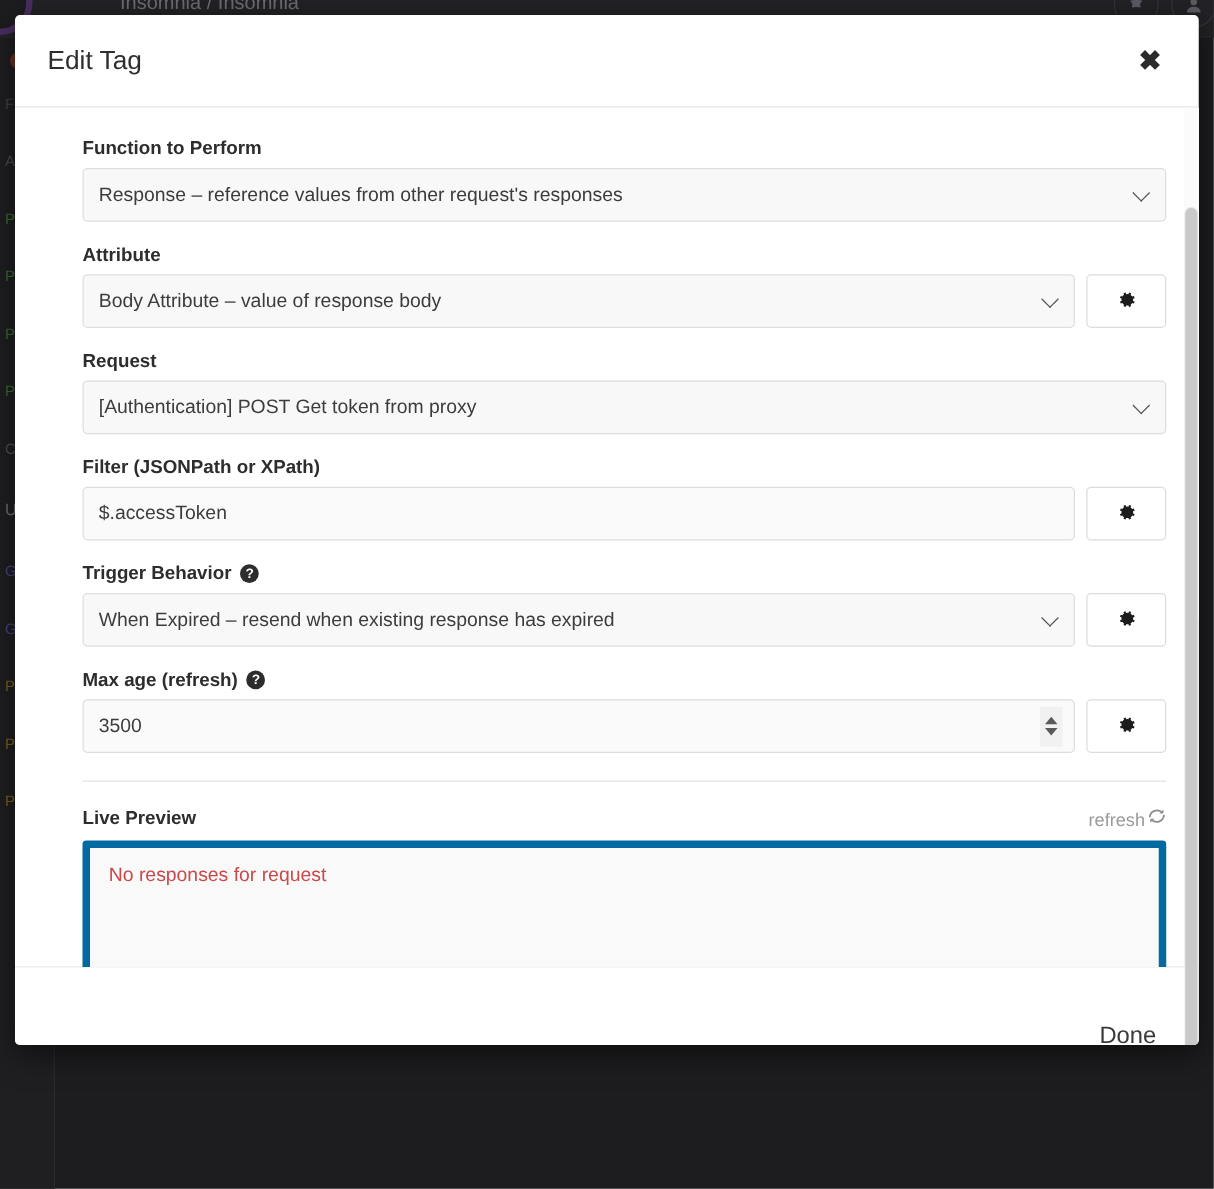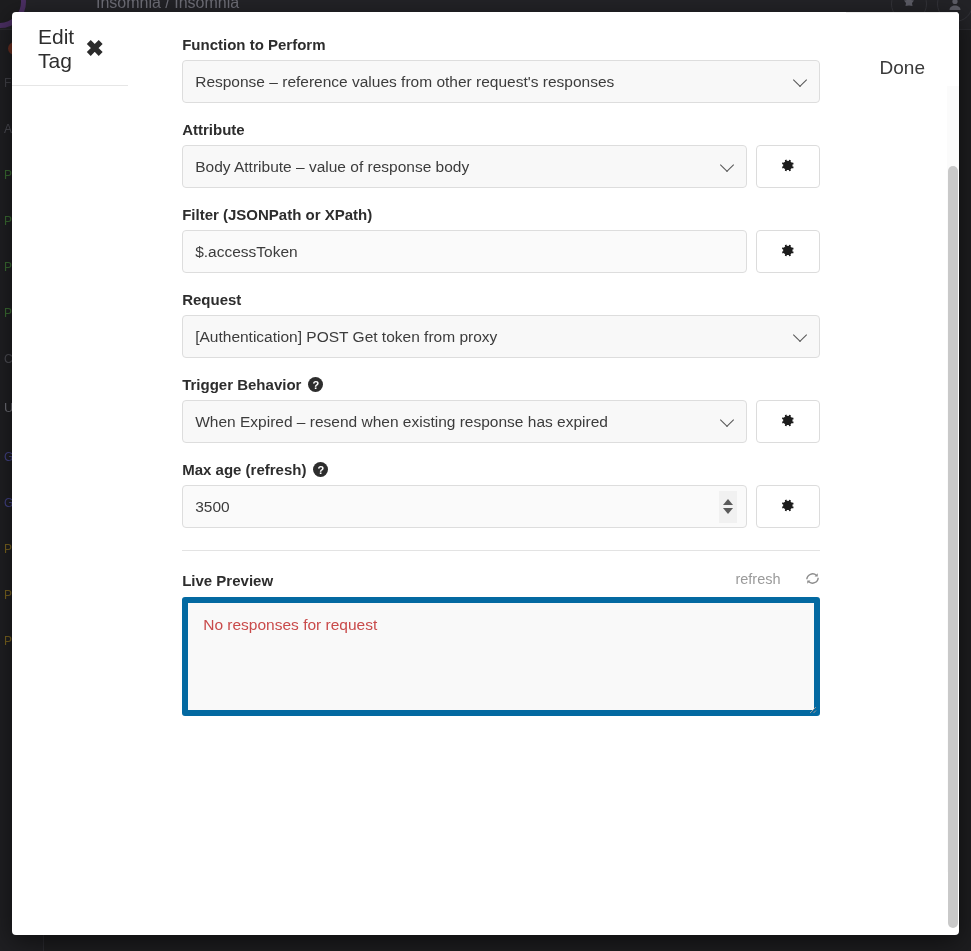--- a/index.html
+++ b/index.html
@@ -60,25 +60,25 @@
   #bg-filter { top: 46px; color: #48484f; }
   #bg-group-a { top: 92px; color: #55555d; }
   .m-post { color: #3f7a35; }
   .m-get  { color: #4a4a9c; }
   .m-put  { color: #8a7020; }
 
   
   #modal {
     position: absolute;
     left: 12px; top: 12px;
-    width: 947px; height: 923px;
+    width: 947px; height: 824px;
     background: #ffffff;
     border-radius: 4px;
     box-shadow: 0 6px 26px rgba(0,0,0,.55);
-    display: flex; flex-direction: row;
+    display: flex; flex-direction: column;
     overflow: hidden;
   }
 
   #modal-header {
     height: 74px; flex: 0 0 74px;
     display: flex; align-items: center; justify-content: space-between;
     padding: 0 24px 0 26px;
     border-bottom: 1px solid #e6e6e6;
   }
   #modal-title { font-size: 21px; color: #2e2e2e; font-weight: 400; }
@@ -185,21 +185,21 @@
     height: 1px; background: #e3e3e3;
     margin: 22px 0 20px 0;
   }
 
   #preview-head {
     display: flex; align-items: center; justify-content: space-between;
     margin-bottom: 8px;
   }
   #preview-title { font-size: 15px; font-weight: bold; color: #2d2d2d; }
   #refresh-button {
-    display: flex; align-items: flex-start; gap: 24px;
+    display: flex; align-items: flex-end; gap: 2px;
     background: none; border: none; cursor: pointer;
     font-size: 14.5px; color: #9a9a9a; padding: 0;
     font-family: "Liberation Sans", sans-serif;
   }
   #preview-box {
     width: 100%; height: 119px;
     background: #f9f9f9;
     border: 6px solid #0369a1;
     border-radius: 3px;
     padding: 13px 15px;
@@ -308,45 +308,45 @@
               <path fill="#1c1c1c" d="M10 6.2a3.8 3.8 0 100 7.6 3.8 3.8 0 000-7.6zm0 5.9a2.1 2.1 0 110-4.2 2.1 2.1 0 010 4.2z"></path>
               <path fill="#1c1c1c" d="M17.3 11.6l-1.5-.5a5.9 5.9 0 000-2.2l1.5-.5-.7-2-1.5.5a6 6 0 00-1.6-1.6l.5-1.5-2-.7-.5 1.5a5.9 5.9 0 00-2.2 0L8.8 3l-2 .7.5 1.5a6 6 0 00-1.6 1.6L4.2 6.3l-.7 2 1.5.5a5.9 5.9 0 000 2.2l-1.5.5.7 2 1.5-.5a6 6 0 001.6 1.6l-.5 1.5 2 .7.5-1.5a5.9 5.9 0 002.2 0l.5 1.5 2-.7-.5-1.5a6 6 0 001.6-1.6l1.5.5.7-2z"></path>
             </svg>
           </span>
         </button>
       </div>
     </div>
 
     <div class="field-group">
       <div class="field-label">
+        <span>Request</span>
+      </div>
+      <div class="field-row">
+        <span class="select-wrap">
+          <select class="ctrl">
+            <option>[Authentication] POST Get token from proxy</option>
+          </select>
+        </span>
+      </div>
+    </div>
+
+    <div class="field-group">
+      <div class="field-label">
         <span>Filter (JSONPath or XPath)</span>
       </div>
       <div class="field-row">
         <input class="ctrl" type="text" value="$.accessToken" style="">
         <button class="gear-button">
           <span>
             <svg width="17" height="17" viewBox="0 0 20 20" aria-hidden="true">
               <path fill="#1c1c1c" d="M10 6.2a3.8 3.8 0 100 7.6 3.8 3.8 0 000-7.6zm0 5.9a2.1 2.1 0 110-4.2 2.1 2.1 0 010 4.2z"></path>
               <path fill="#1c1c1c" d="M17.3 11.6l-1.5-.5a5.9 5.9 0 000-2.2l1.5-.5-.7-2-1.5.5a6 6 0 00-1.6-1.6l.5-1.5-2-.7-.5 1.5a5.9 5.9 0 00-2.2 0L8.8 3l-2 .7.5 1.5a6 6 0 00-1.6 1.6L4.2 6.3l-.7 2 1.5.5a5.9 5.9 0 000 2.2l-1.5.5.7 2 1.5-.5a6 6 0 001.6 1.6l-.5 1.5 2 .7.5-1.5a5.9 5.9 0 002.2 0l.5 1.5 2-.7-.5-1.5a6 6 0 001.6-1.6l1.5.5.7-2z"></path>
             </svg>
           </span>
         </button>
-      </div>
-    </div>
-
-    <div class="field-group">
-      <div class="field-label">
-        <span>Request</span>
-      </div>
-      <div class="field-row">
-        <span class="select-wrap">
-          <select class="ctrl">
-            <option>[Authentication] POST Get token from proxy</option>
-          </select>
-        </span>
       </div>
     </div>
 
     <div class="field-group">
       <div class="field-label">
         <span>Trigger Behavior</span>
         <span class="help-icon">?</span>
       </div>
       <div class="field-row">
         <span class="select-wrap">

